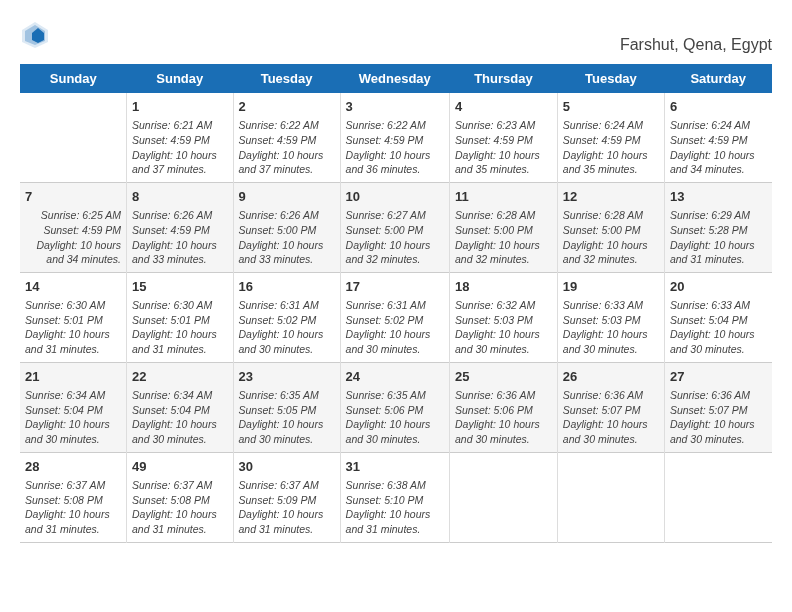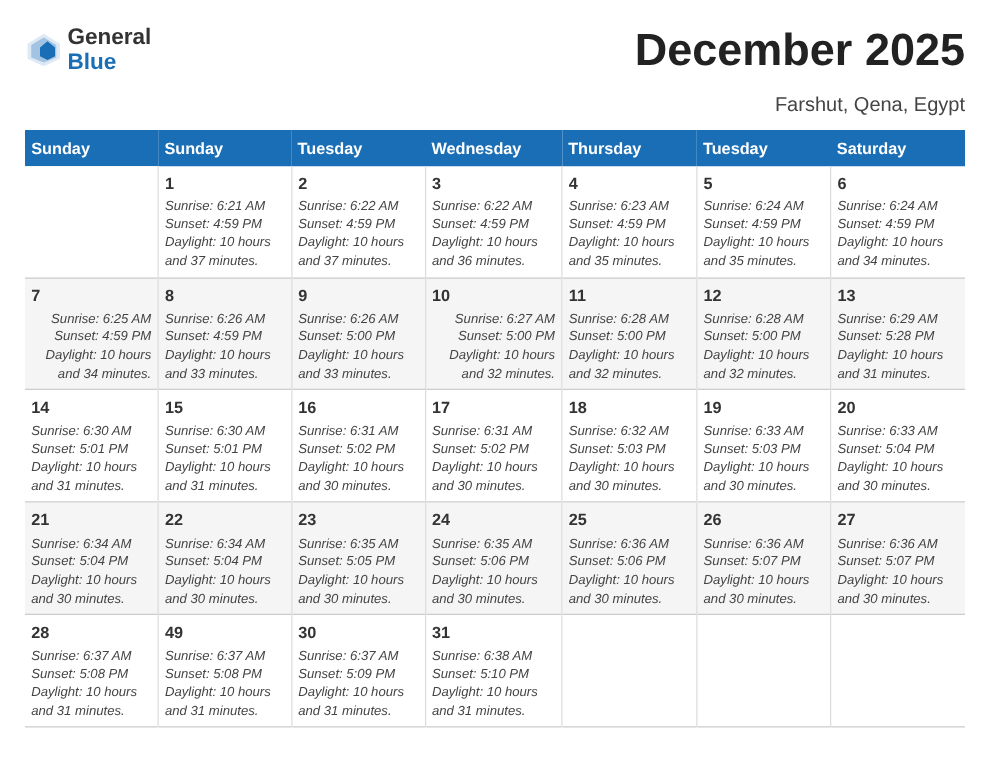--- a/index.html
+++ b/index.html
@@ -58,21 +58,21 @@
       width: 100%;
       border-collapse: collapse;
       font-size: 11px;
     }
     thead tr {
       background-color: #1a6eb5;
       color: #fff;
     }
     thead th {
       padding: 7px 5px;
-      text-align: left;
+      text-align: center;
       font-size: 13px;
       font-weight: bold;
     }
     tbody tr {
       border-bottom: 1px solid #ccc;
     }
     tbody tr:nth-child(even) {
       background-color: #f5f5f5;
     }
     td {
@@ -104,27 +104,22 @@
 </head>
 <body>
 
 <div class="header">
   <div class="logo">
     <svg class="logo-icon" viewBox="0 0 30 30">
       <polygon points="15,2 28,10 28,22 15,28 2,22 2,10" fill="#1a6eb5" opacity="0.15"></polygon>
       <polygon points="15,5 25,11 25,21 15,25 5,21 5,11" fill="#1a6eb5" opacity="0.3"></polygon>
       <polygon points="18,8 24,13 24,20 18,23 12,20 12,13" fill="#1a6eb5"></polygon>
     </svg>
-    <div class="logo-text">
-      <span class="logo-general">General</span>
-      <span class="logo-blue">Blue</span>
-    </div>
   </div>
   <div class="title-block">
-    <div class="month-title">December 2025</div>
     <div class="location">Farshut, Qena, Egypt</div>
   </div>
 </div>
 
 <table>
   <thead>
     <tr>
     <th>Sunday</th>
         <th>Sunday</th>
         <th>Tuesday</th>
@@ -197,21 +192,21 @@
         </td>
         <td>
           <span class="day-num">9</span>
           <div class="day-info" style="white-space: pre-line;">Sunrise: 6:26 AM
 Sunset: 5:00 PM
 Daylight: 10 hours
 and 33 minutes.</div>
         </td>
         <td>
           <span class="day-num">10</span>
-          <div class="day-info" style="white-space: pre-line; text-align: right;">Sunrise: 6:27 AM
+          <div class="day-info" style="white-space: pre-line;">Sunrise: 6:27 AM
 Sunset: 5:00 PM
 Daylight: 10 hours
 and 32 minutes.</div>
         </td>
         <td>
           <span class="day-num">11</span>
           <div class="day-info" style="white-space: pre-line;">Sunrise: 6:28 AM
 Sunset: 5:00 PM
 Daylight: 10 hours
 and 32 minutes.</div>

